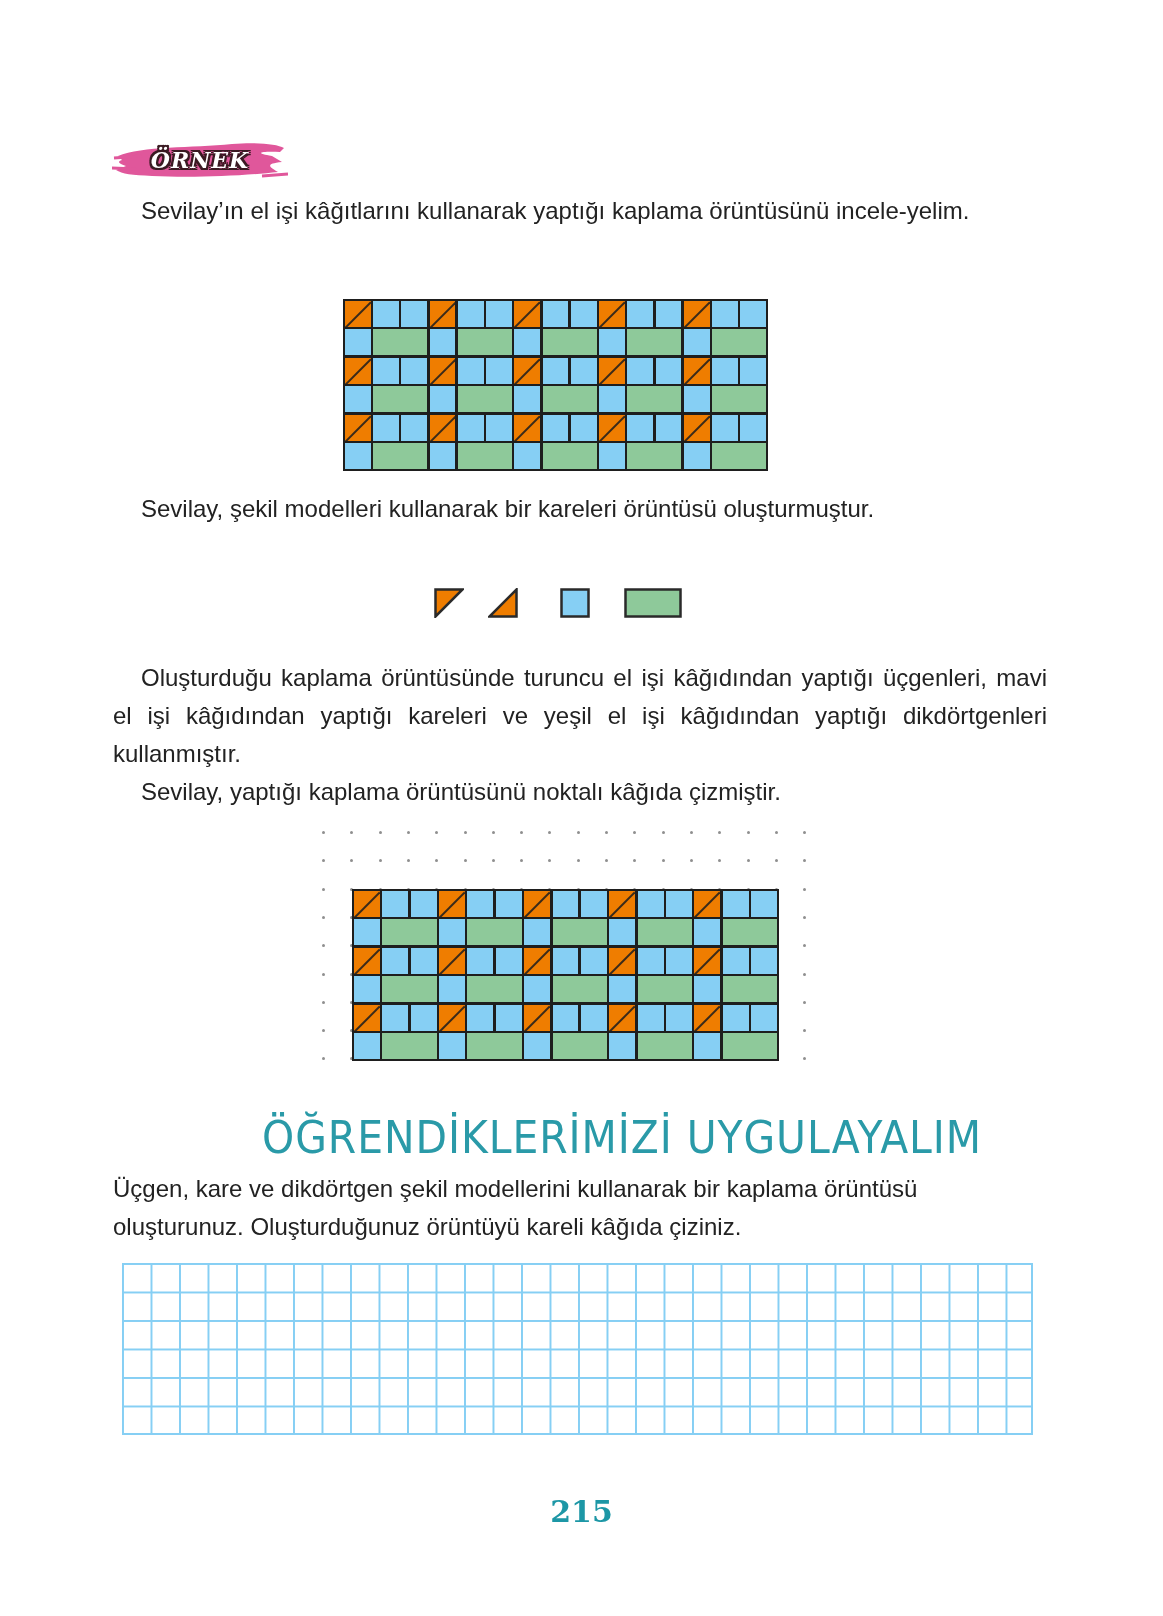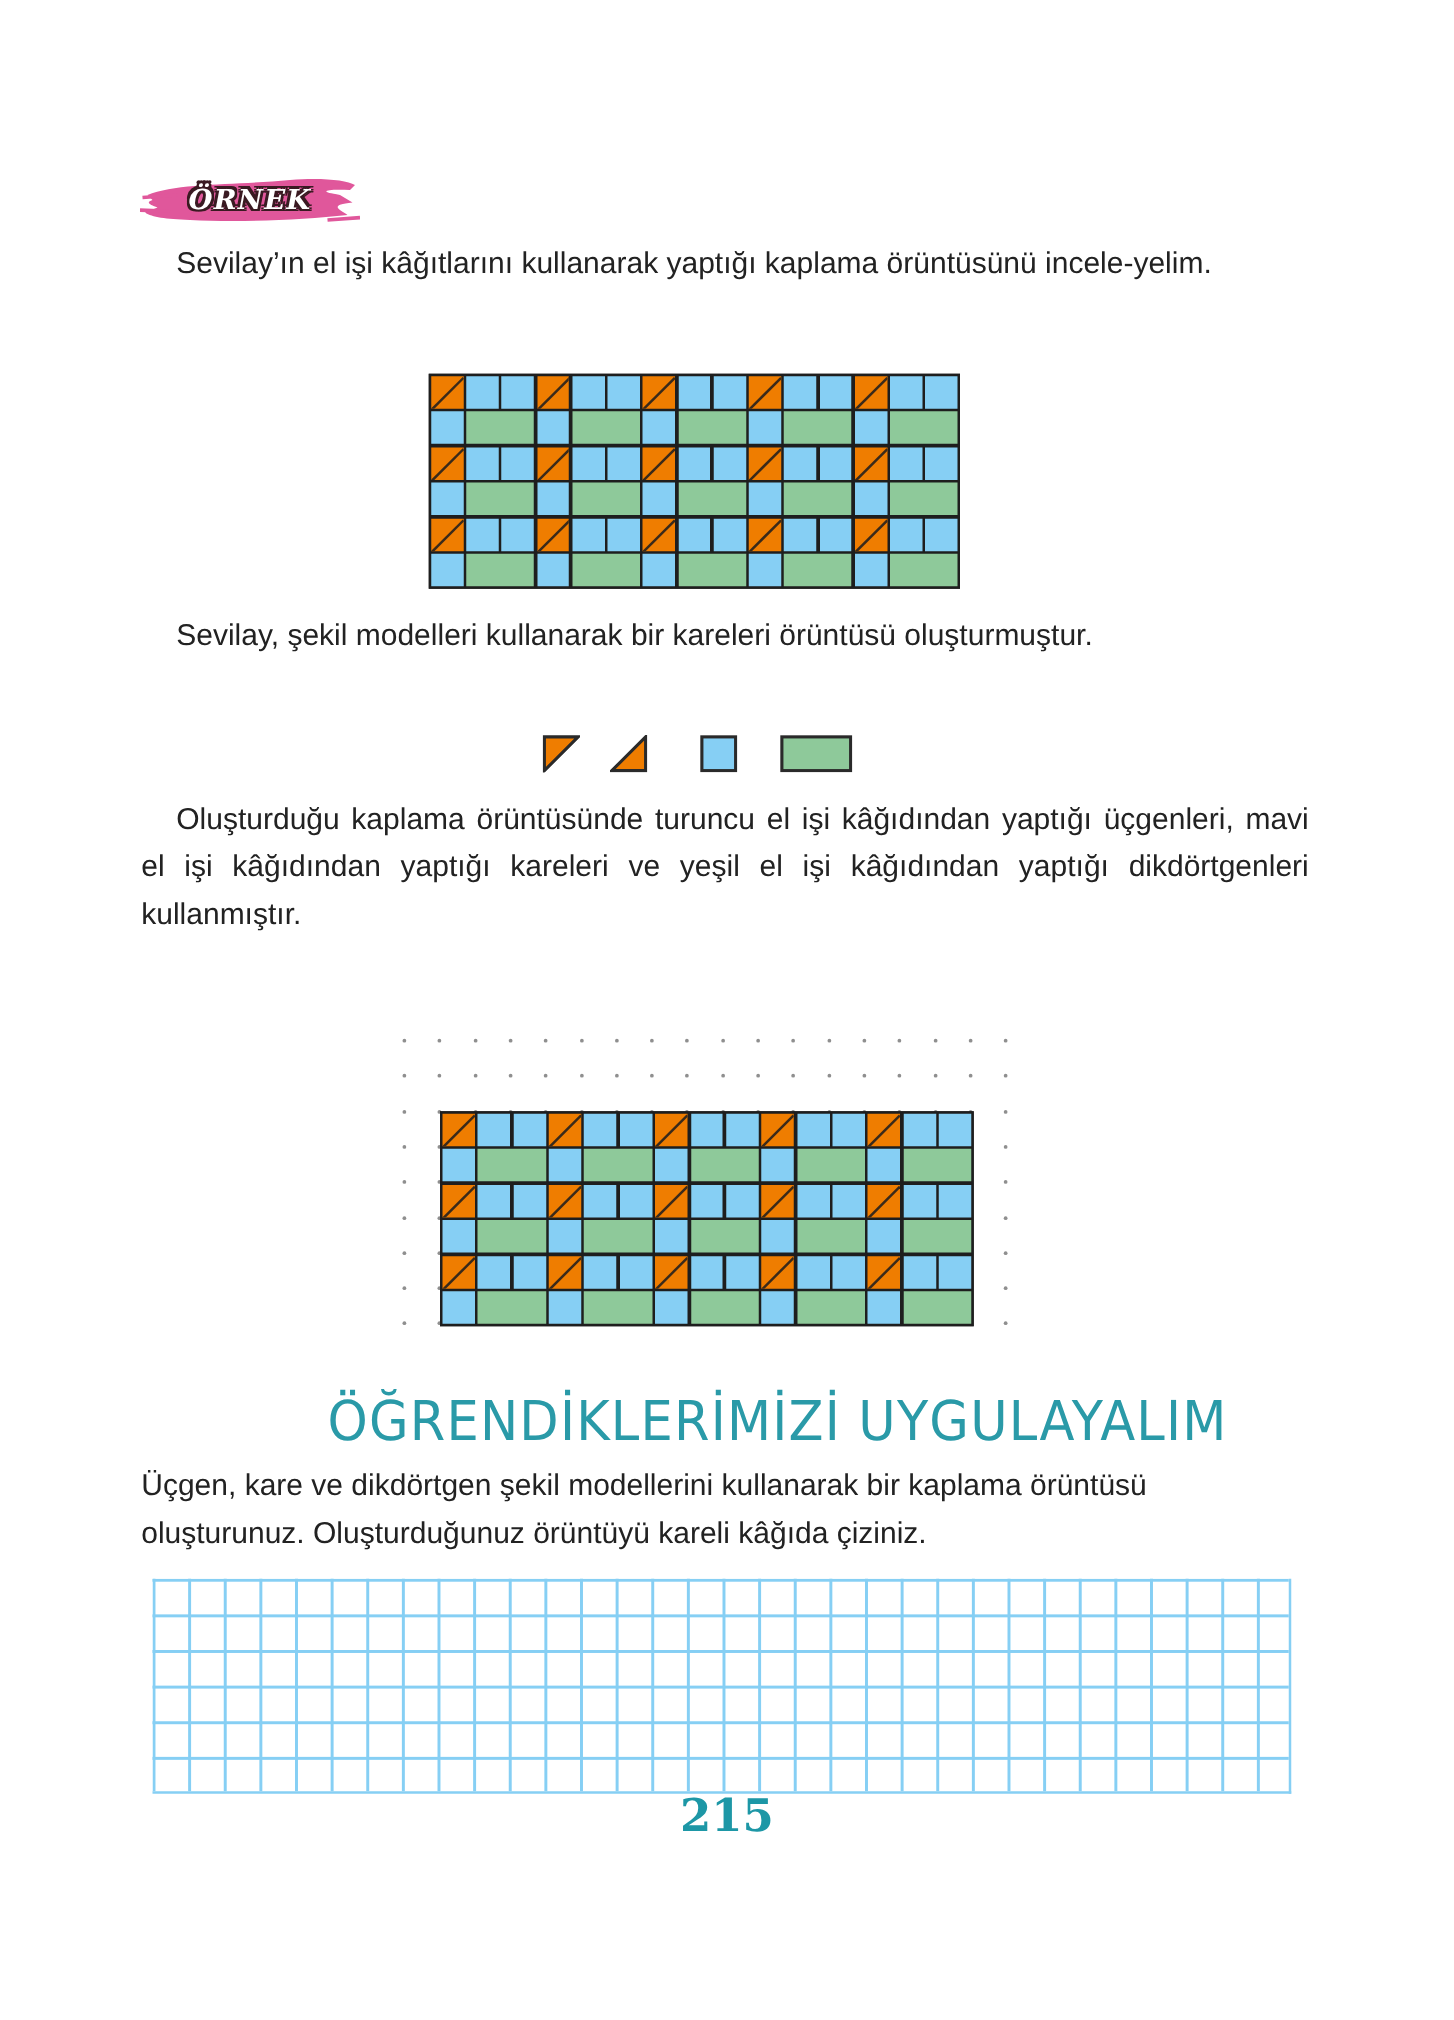--- a/index.html
+++ b/index.html
@@ -27,22 +27,22 @@
   .dot-grid { left: 300px; top: 820px; width: 500px; height: 240px; }
   .dot { position: absolute; width: 3px; height: 3px; border-radius: 50%; background: #8f8f8f; }
   .heading { left: 262px; top: 1112px; width: 640px; height: 52px; font-size: 44px; line-height: 52px;
      color: #2a9aa8; font-family: "DejaVu Sans", sans-serif; letter-spacing: 1px;
      font-weight: normal; white-space: nowrap; transform: scaleX(0.93); transform-origin: left top; }
   .square-grid { left: 122px; top: 1263px; width: 911px; height: 172px;
      background-image:
        linear-gradient(to right, #86cff4 2px, transparent 2px),
        linear-gradient(to bottom, #86cff4 2px, transparent 2px);
      background-size: 28.5px 28.5px; border-right: 2px solid #86cff4; border-bottom: 2px solid #86cff4; box-sizing: border-box; }
-  .page-number { left: 0; width: 1163px; top: 1432px; text-align: center; font-family: "DejaVu Serif", serif;
-     font-weight: bold; font-size: 36px; color: #1d97a6; }
+  .page-number { left: 0; width: 1163px; top: 1494px; text-align: center; font-family: "DejaVu Serif", serif;
+     font-weight: bold; font-size: 30px; color: #1d97a6; }
 </style>
 </head>
 <body>
 
 <div class="abs ornek-badge">
   <svg width="176" height="48" viewBox="0 0 176 48">
     <path d="M6 20 C30 10 80 12 120 8 C145 6 165 8 172 12 L168 16 C150 15 140 17 160 20 L170 26 C150 28 160 32 166 36 C130 40 80 42 40 40 C20 39 10 38 4 34 L14 30 C8 28 4 26 10 24 Z" fill="#e0579b"></path>
     <path d="M2 22 L30 20 M150 40 L176 38 M0 32 L24 33" stroke="#e0579b" stroke-width="3"></path>
   </svg>
   <div class="ornek-text">ÖRNEK</div>
@@ -142,22 +142,23 @@
     <polygon points="28.5,1.5 28.5,28.5 1.5,28.5" fill="#ef7d00" stroke="#2a2a2a" stroke-width="2.5"></polygon>
   </svg>
   <svg class="legend-shape" style="left:126px; top:0;" width="30" height="30">
     <rect x="1.5" y="1.5" width="27" height="27" fill="#86cff4" stroke="#2a2a2a" stroke-width="2.5"></rect>
   </svg>
   <svg class="legend-shape" style="left:190px; top:0;" width="58" height="30">
     <rect x="1.5" y="1.5" width="55" height="27" fill="#8ec99a" stroke="#2a2a2a" stroke-width="2.5"></rect>
   </svg>
 </div>
 
-<div class="abs para" style="top:637px;">
+<div class="abs para" style="top:659px;">
   <p class="indent">Oluşturduğu kaplama örüntüsünde turuncu el işi kâğıdından yaptığı üçgenleri, mavi el işi kâğıdından yaptığı kareleri ve yeşil el işi kâğıdından yaptığı dikdörtgenleri kullanmıştır.</p>
+  <p class="indent">Sevilay, yaptığı kaplama örüntüsünü noktalı kâğıda çizmiştir.</p>
 </div>
 
 <div class="abs dot-grid" id="dotgrid">
     <div class="dot" style="left: 22px; top: 11px;"></div>
     <div class="dot" style="left: 50.3px; top: 11px;"></div>
     <div class="dot" style="left: 78.6px; top: 11px;"></div>
     <div class="dot" style="left: 106.9px; top: 11px;"></div>
     <div class="dot" style="left: 135.2px; top: 11px;"></div>
     <div class="dot" style="left: 163.5px; top: 11px;"></div>
     <div class="dot" style="left: 191.8px; top: 11px;"></div>

